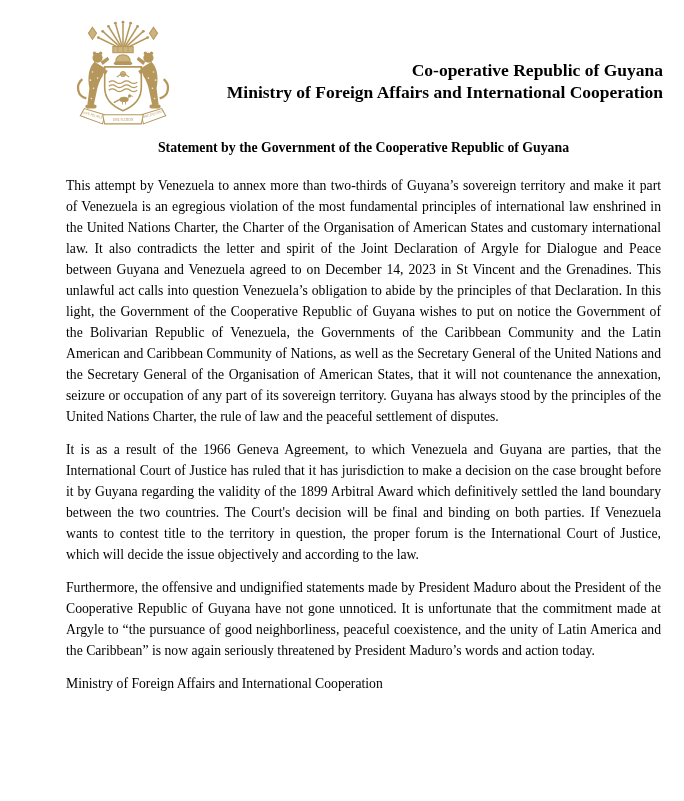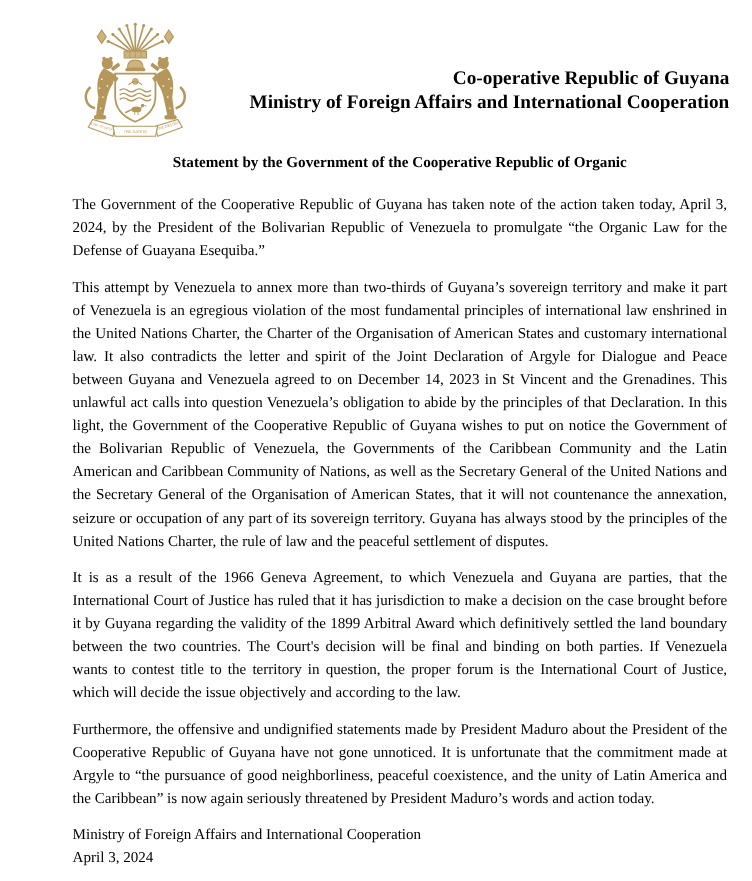--- a/index.html
+++ b/index.html
@@ -197,26 +197,24 @@
       </svg>
     </div>
 
     <div class="letterhead-text">
       <div class="country">Co-operative Republic of Guyana</div>
       <div class="ministry">Ministry of Foreign Affairs and International Cooperation</div>
     </div>
   </header>
 
   <main class="content">
-    <h1 class="title">Statement by the Government of the Cooperative Republic of Organic</h1>
-
-    <p>The Government of the Cooperative Republic of Guyana has taken note of the action taken today, April 3, 2024, by the President of the Bolivarian Republic of Venezuela to promulgate “the Organic Law for the Defense of Guayana Esequiba.”</p>
+    <h1 class="title">Statement by the Government of the Cooperative Republic of Guyana</h1>
+
     <p>This attempt by Venezuela to annex more than two-thirds of Guyana’s sovereign territory and make it part of Venezuela is an egregious violation of the most fundamental principles of international law enshrined in the United Nations Charter, the Charter of the Organisation of American States and customary international law. It also contradicts the letter and spirit of the Joint Declaration of Argyle for Dialogue and Peace between Guyana and Venezuela agreed to on December 14, 2023 in St Vincent and the Grenadines. This unlawful act calls into question Venezuela’s obligation to abide by the principles of that Declaration. In this light, the Government of the Cooperative Republic of Guyana wishes to put on notice the Government of the Bolivarian Republic of Venezuela, the Governments of the Caribbean Community and the Latin American and Caribbean Community of Nations, as well as the Secretary General of the United Nations and the Secretary General of the Organisation of American States, that it will not countenance the annexation, seizure or occupation of any part of its sovereign territory. Guyana has always stood by the principles of the United Nations Charter, the rule of law and the peaceful settlement of disputes.</p>
     <p>It is as a result of the 1966 Geneva Agreement, to which Venezuela and Guyana are parties, that the International Court of Justice has ruled that it has jurisdiction to make a decision on the case brought before it by Guyana regarding the validity of the 1899 Arbitral Award which definitively settled the land boundary between the two countries. The Court's decision will be final and binding on both parties. If Venezuela wants to contest title to the territory in question, the proper forum is the International Court of Justice, which will decide the issue objectively and according to the law.</p>
     <p>Furthermore, the offensive and undignified statements made by President Maduro about the President of the Cooperative Republic of Guyana have not gone unnoticed. It is unfortunate that the commitment made at Argyle to “the pursuance of good neighborliness, peaceful coexistence, and the unity of Latin America and the Caribbean” is now again seriously threatened by President Maduro’s words and action today.</p>
 
     <div class="signoff">
       <div>Ministry of Foreign Affairs and International Cooperation</div>
-      <div>April 3, 2024</div>
     </div>
   </main>
 
 </div>
 
 </body></html>

